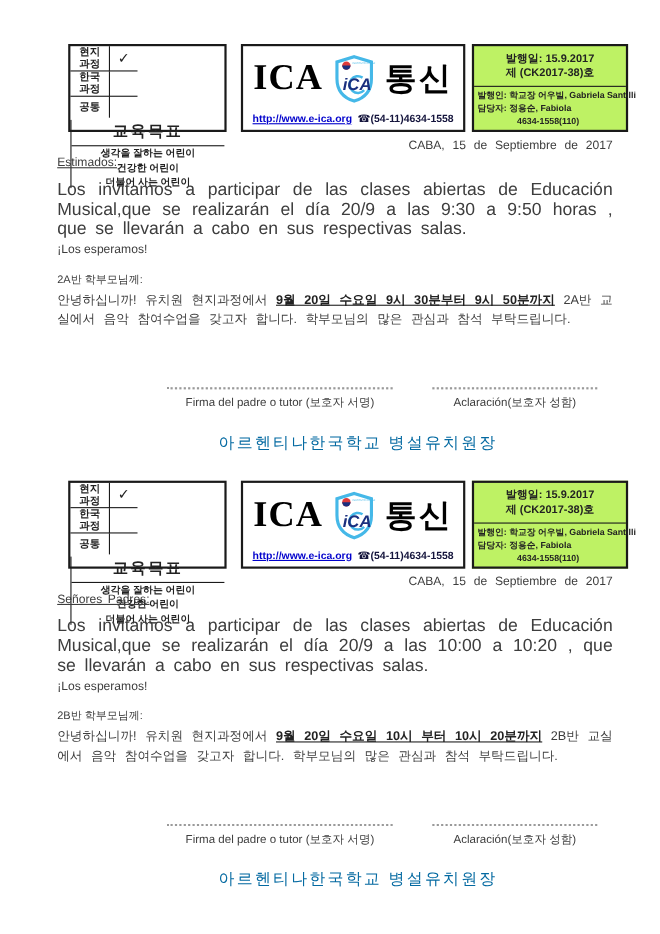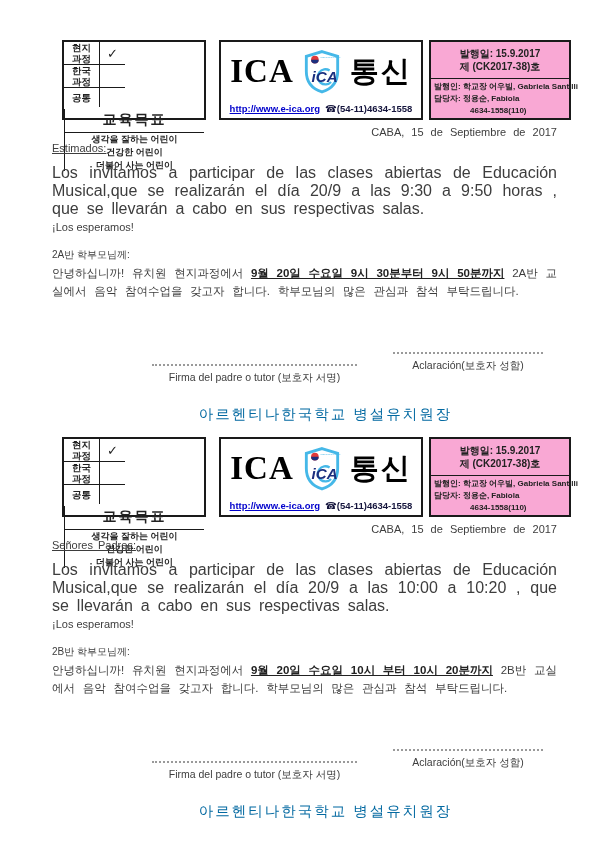--- a/index.html
+++ b/index.html
@@ -30,40 +30,40 @@
 
   .logo-box{width:200px;border:2px solid #1a1a1a;margin-left:13px;display:flex;flex-direction:column;background:#fff;}
   .logo-row{flex:1;display:flex;align-items:center;justify-content:center;gap:9px;padding-top:3px;}
   .ica-text{font-family:"Liberation Serif","DejaVu Serif",serif;font-weight:bold;font-size:33px;color:#000;letter-spacing:1px;}
   .masthead-text{font-size:29px;font-weight:bold;color:#000;letter-spacing:2px;}
   .logo-url{height:20px;display:flex;align-items:center;justify-content:center;gap:5px;
     font-size:9.5px;font-weight:bold;white-space:nowrap;}
   .url{color:#0000cc;text-decoration:underline;cursor:pointer;}
   .phone{color:#14143c;}
 
-  .issue-box{width:138px;border:2px solid #1a1a1a;margin-left:6px;display:flex;flex-direction:column;background:#f9a8d4;}
+  .issue-box{width:138px;border:2px solid #1a1a1a;margin-left:6px;display:flex;flex-direction:column;background:#bef264;}
   .issue-top{height:36px;border-bottom:1.5px solid #1a1a1a;display:flex;flex-direction:column;
     justify-content:center;align-items:center;font-size:10px;font-weight:bold;color:#222;line-height:13px;}
   .issue-bottom{flex:1;display:flex;flex-direction:column;justify-content:center;
     padding:1px 3px;font-size:8px;font-weight:bold;color:#222;line-height:12px;white-space:nowrap;}
   .issue-bottom .indent{padding-left:36px;}
 
   
   .content{padding:0 43px 0 52px;}
   .date-line{text-align:right;font-size:11px;word-spacing:4px;margin-top:6px;color:#3d3d3d;}
   .salutation{font-size:11px;text-decoration:underline;margin-top:4px;word-spacing:2px;}
   .para{font-size:16px;line-height:18px;text-align:justify;word-spacing:3.5px;margin-top:10px;}
   .closing{font-size:11px;line-height:18px;}
   .ko-heading{font-size:10px;margin-top:10px;line-height:18px;}
   .ko-para{font-size:11.5px;line-height:18px;text-align:justify;word-spacing:4.5px;}
   .ko-bold{font-weight:bold;text-decoration:underline;color:#222;}
 
   .sig{display:flex;gap:36px;margin-left:100px;margin-top:52px;}
   .sig-col{text-align:center;font-size:10.5px;color:#3d3d3d;white-space:nowrap;}
-  .sig-col-1{width:205px;margin-top:12px;}
+  .sig-col-1{width:205px;}
   .sig-col-2{width:150px;}
   .sig-line{border-top:2px dotted #9a9a9a;margin-bottom:5px;height:0;}
 
   .principal{text-align:center;font-size:14.5px;letter-spacing:2px;margin-top:20px;padding-left:42px;color:#0369a1;}
 </style>
 </head>
 <body>
 
 <div class="section sec1">
 

